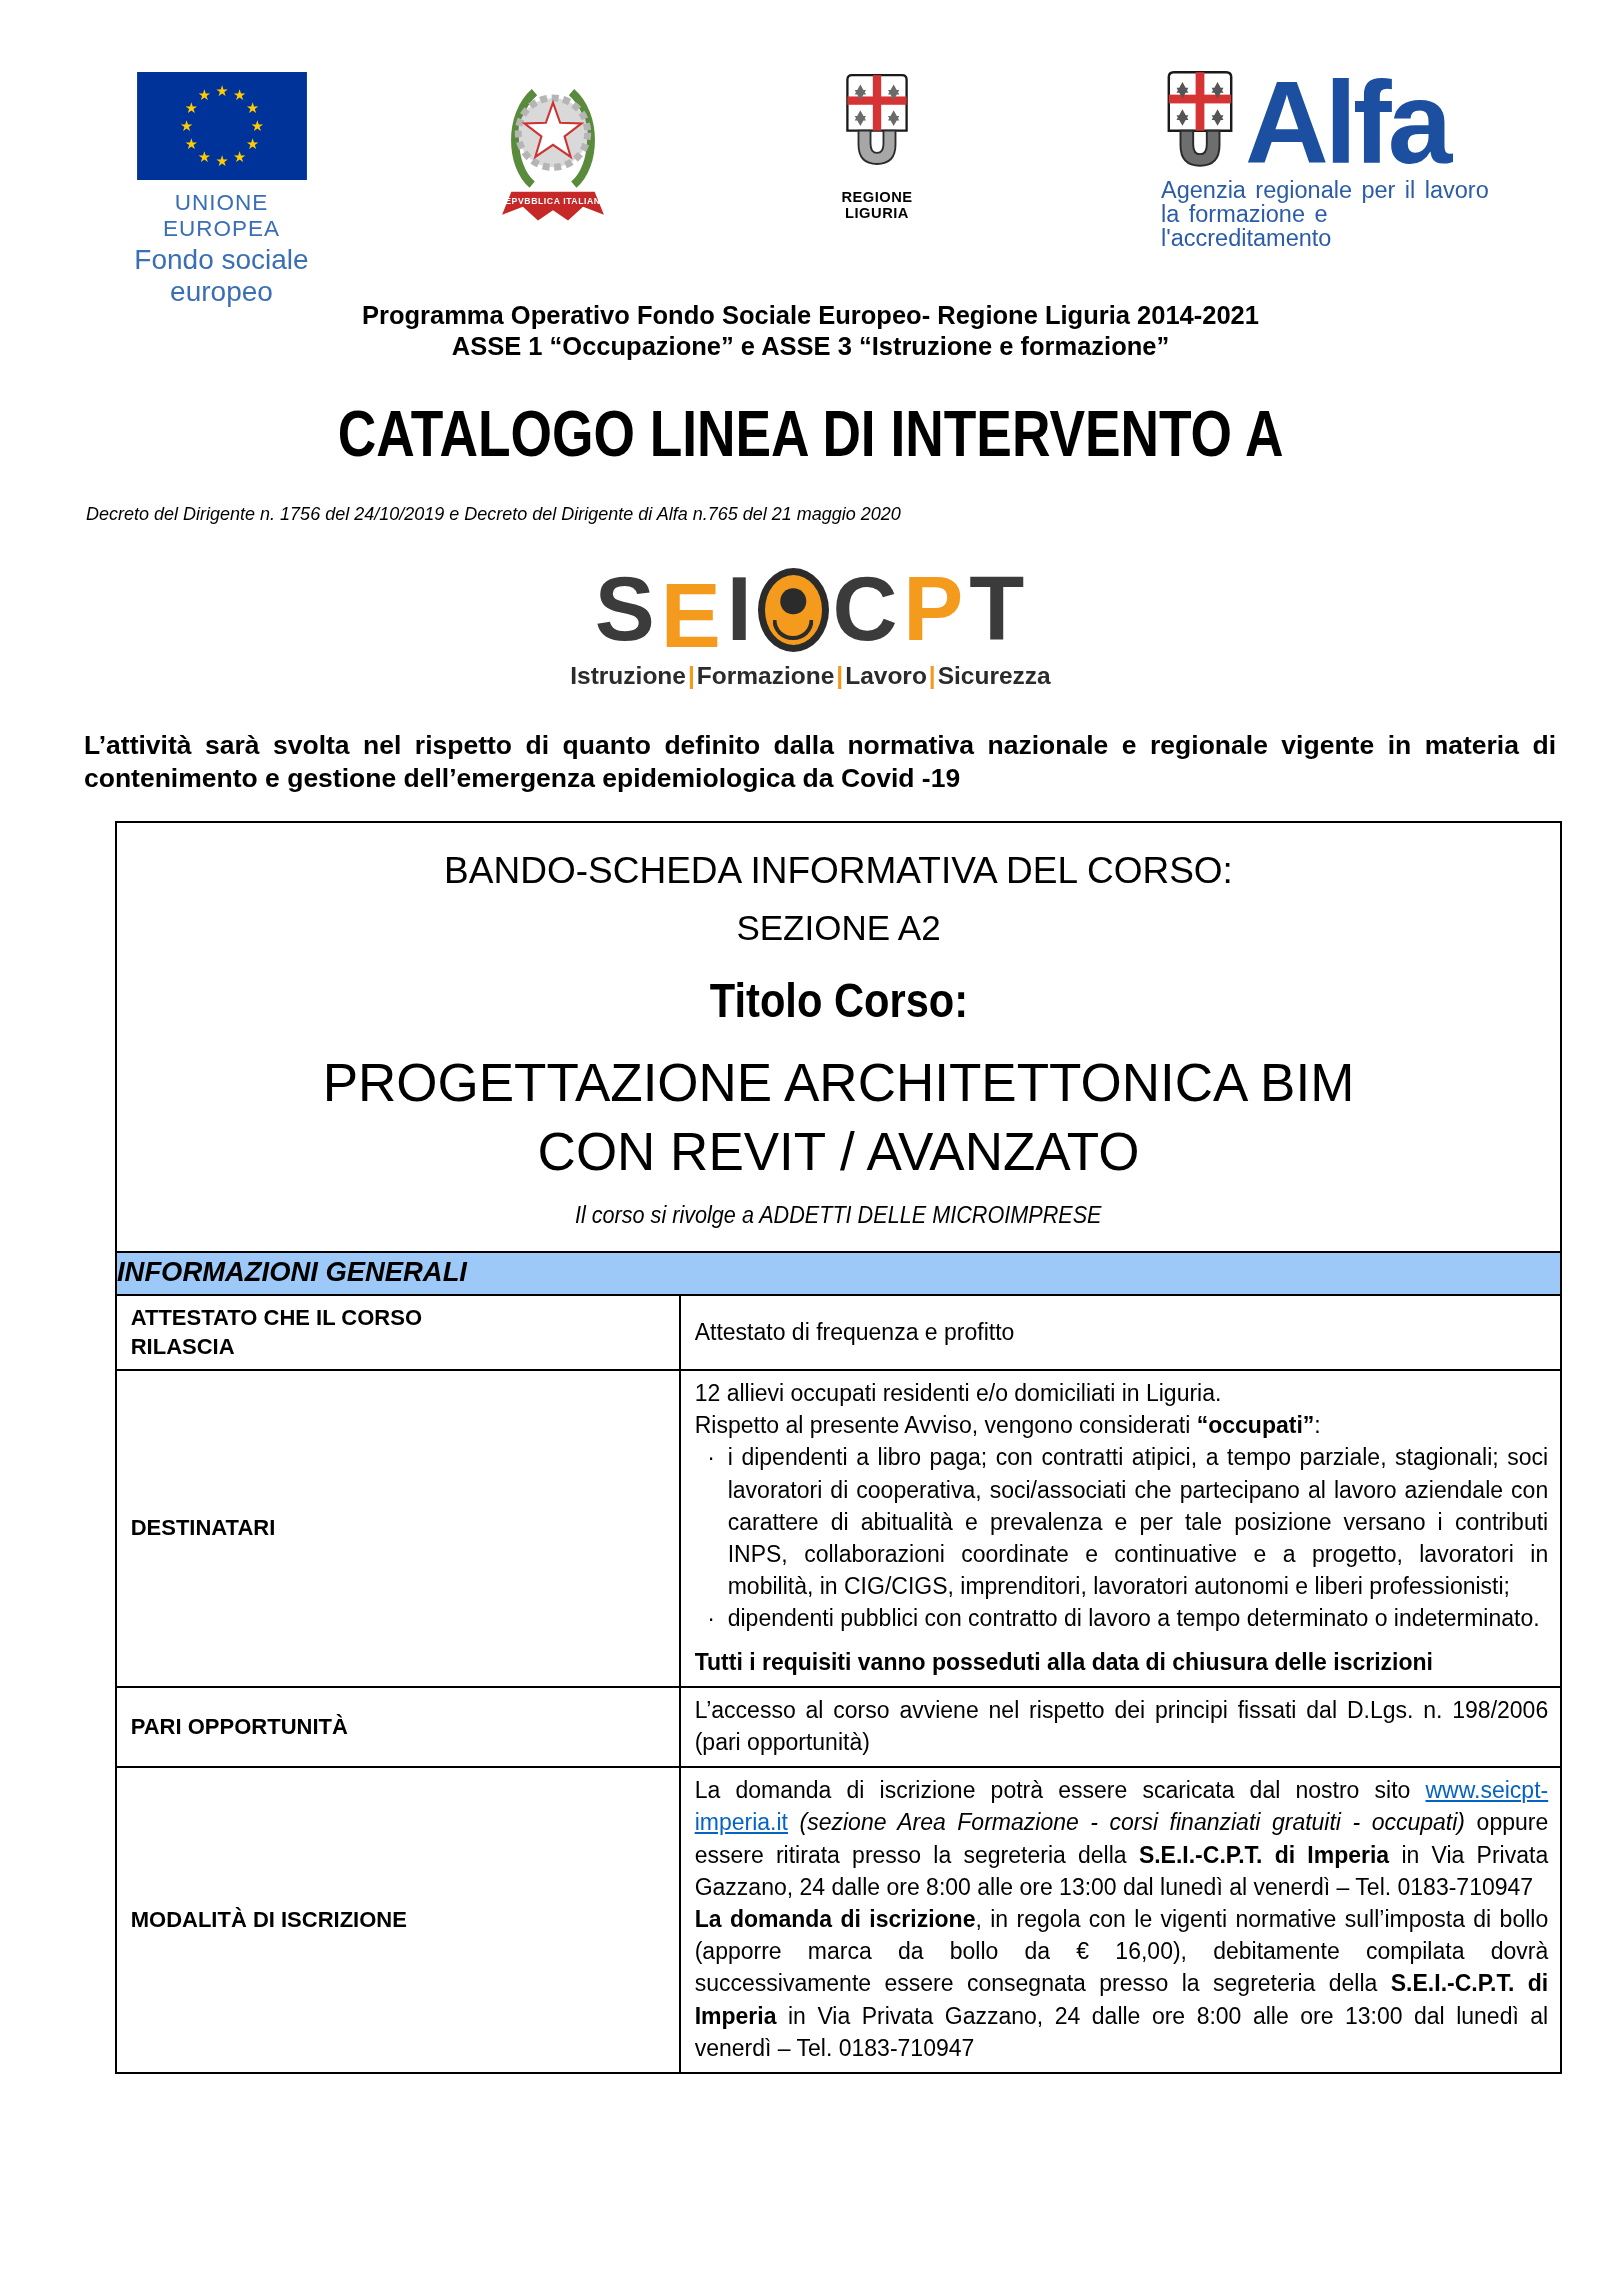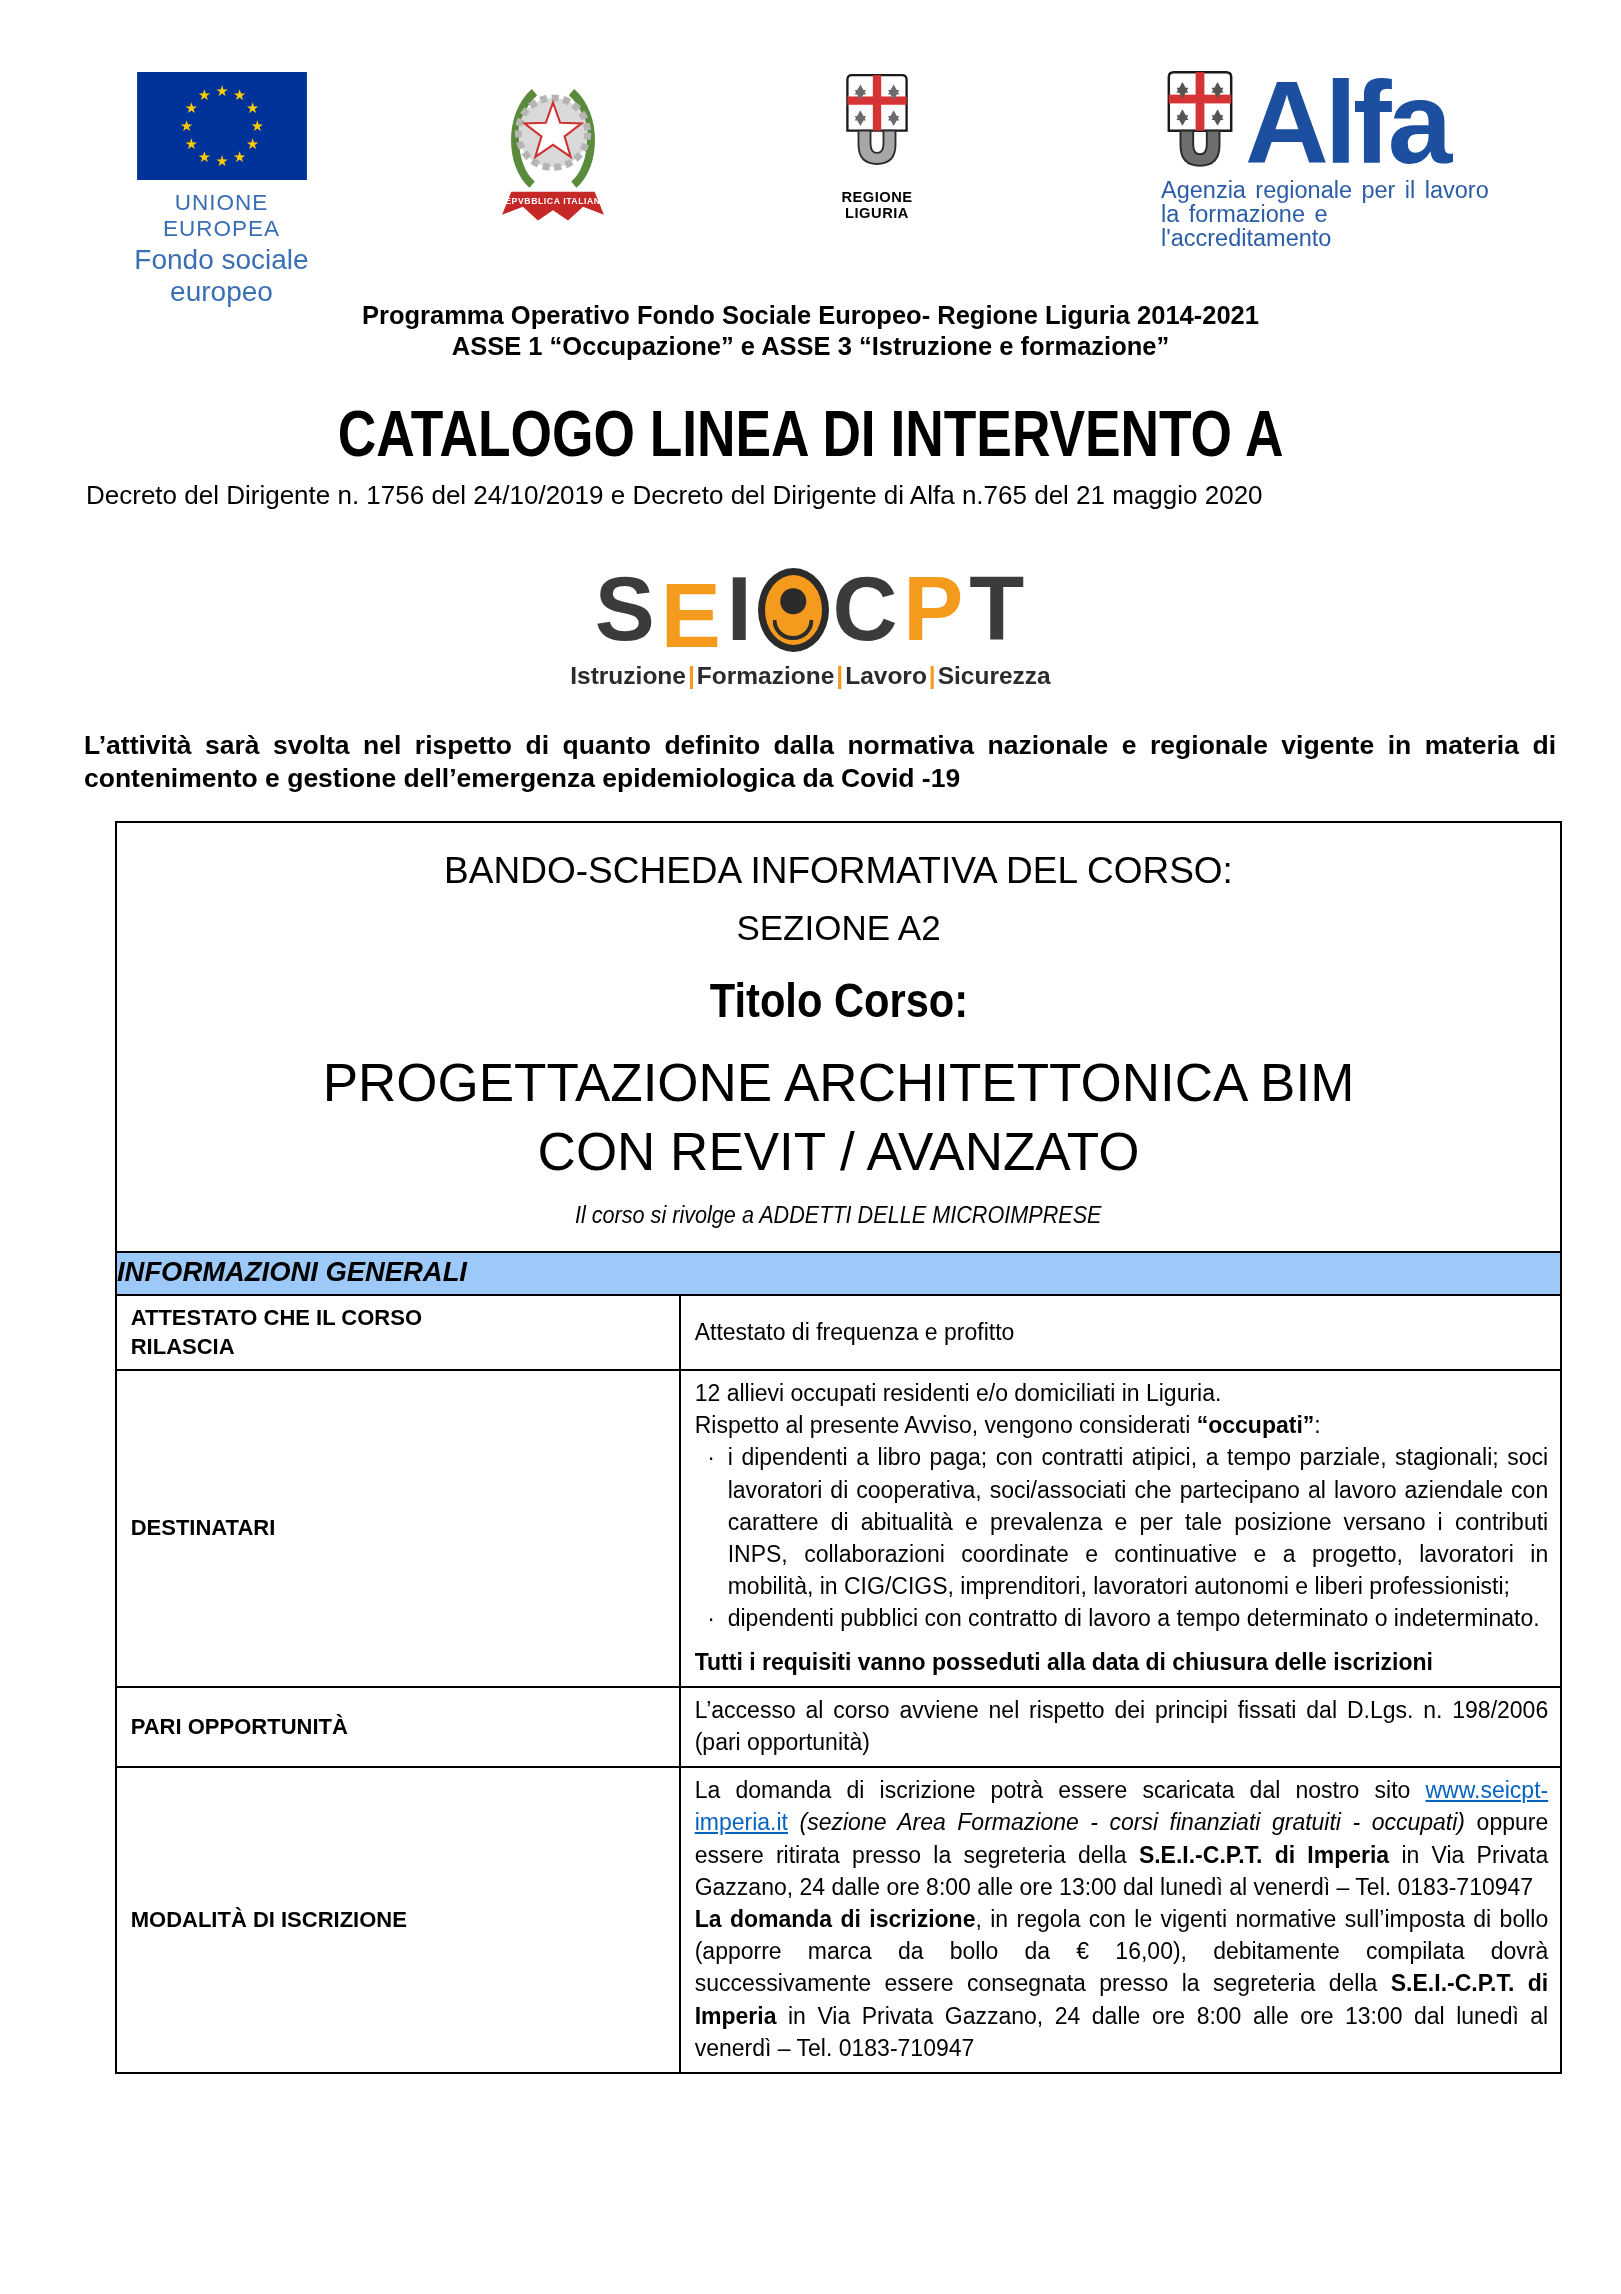--- a/index.html
+++ b/index.html
@@ -18,21 +18,21 @@
   .lig-cap { margin-top:15.7px; font-size:14.7px; font-weight:bold; letter-spacing:0.5px; }
   .alfa-block { position:absolute; left:1161px; top:69px; width:345px; }
   .alfa-row { display:flex; align-items:flex-end; }
   .alfa-word { font-size:116px; font-weight:bold; line-height:0.82; letter-spacing:-3.9px; color:var(--alfa-blue); margin-left:5.9px; }
   .alfa-tagline { margin-top:7.8px; font-size:23.5px; line-height:1.02; color:var(--alfa-tagline-blue); word-spacing:2.9px; }
 
   
   .program { position:absolute; top:300px; left:0; width:100%; text-align:center; font-size:25.5px; font-weight:bold; line-height:1.2; }
   .main-title { position:absolute; top:396px; left:0; width:100%; text-align:center; }
   .main-title span { display:inline-block; font-size:65px; font-weight:bold; transform:scaleX(0.82); transform-origin:center; white-space:nowrap; }
-  .decree { position:absolute; top:480px; left:86px; width:1451px; font-size:26px; }
+  .decree { position:absolute; top:504px; left:86px; width:1451px; font-size:18px;font-style:italic; }
 
   
   .seicpt { position:absolute; top:567px; left:0; width:100%; text-align:center; }
   .seicpt-word { display:flex; justify-content:center; align-items:center; gap:3.9px; }
   .sl { font-size:90px; font-weight:bold; line-height:0.95; letter-spacing:2px; }
   .sl.dark { color:var(--seicpt-dark); }
   .sl.orange { color:var(--seicpt-orange); }
   .sl.drop { position:relative; top:6.9px; }
   .seicpt-o { display:inline-block; width:71px; height:84px; border-radius:50%; background:var(--seicpt-orange); border:7.8px solid #2b2b2b; position:relative; }
   .seicpt-o::after { content:""; position:absolute; left:50%; top:38%; transform:translate(-50%,-50%); width:25.5px; height:25.5px; border-radius:50%; background:#2b2b2b; }

